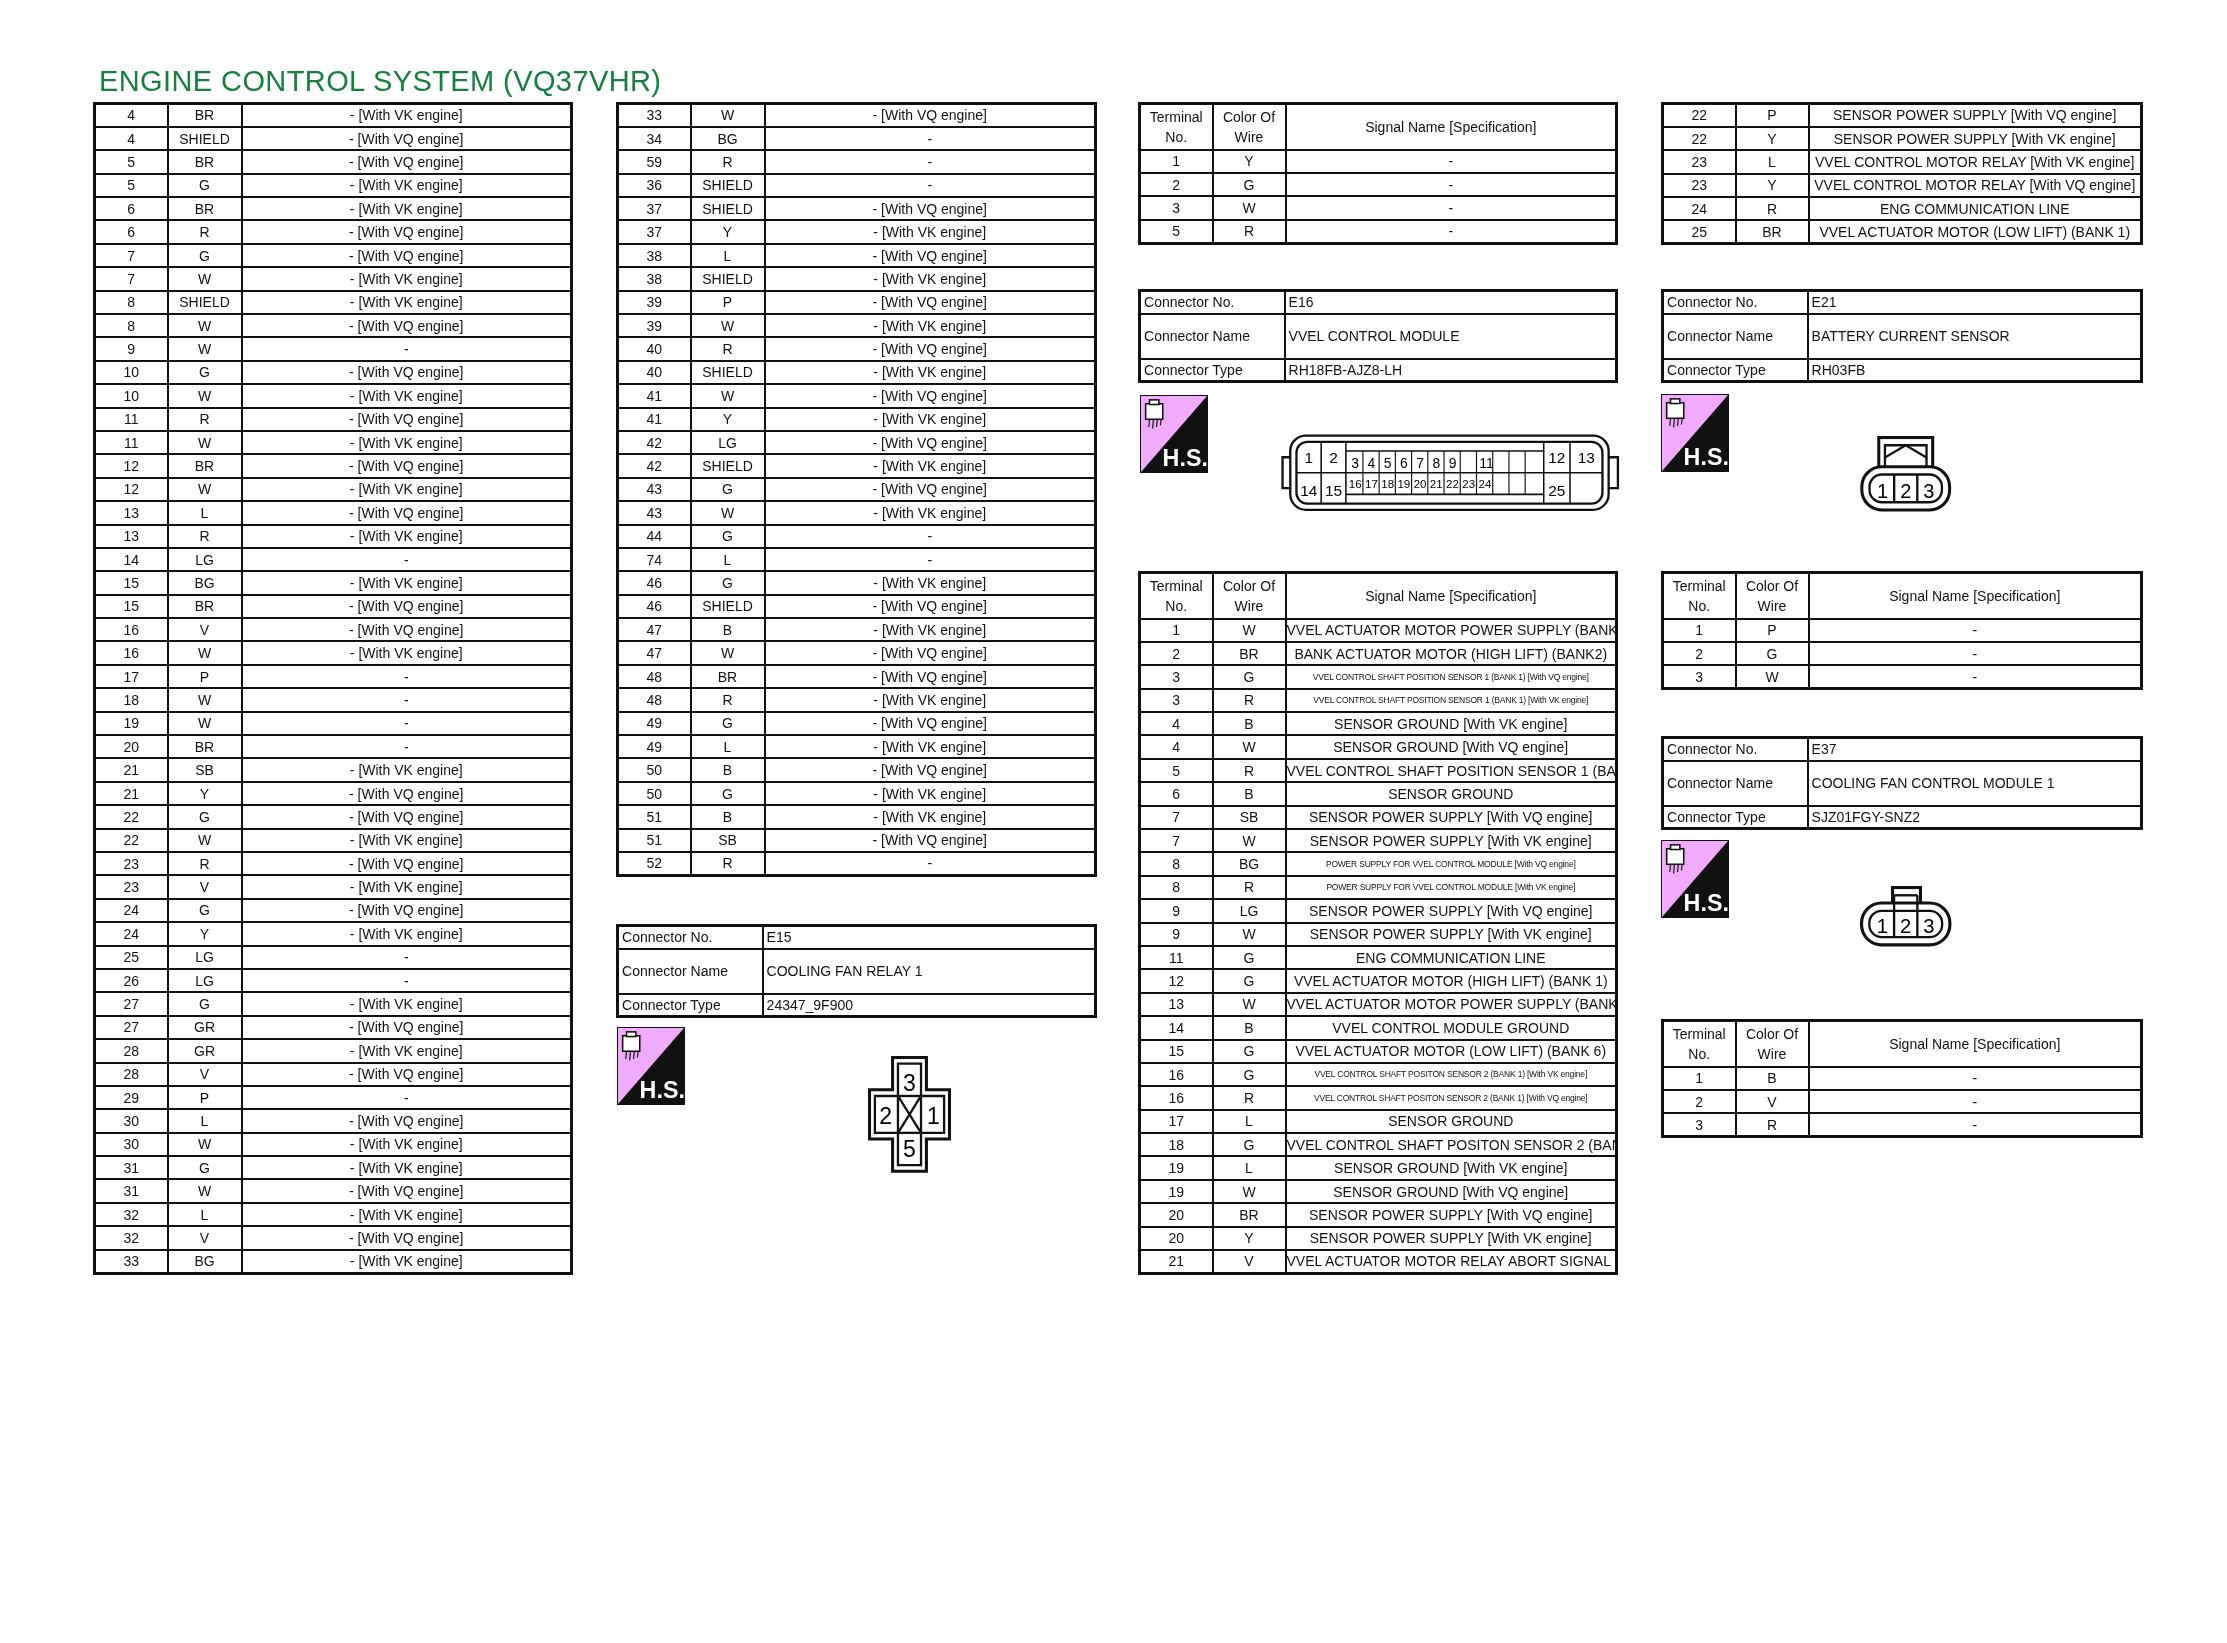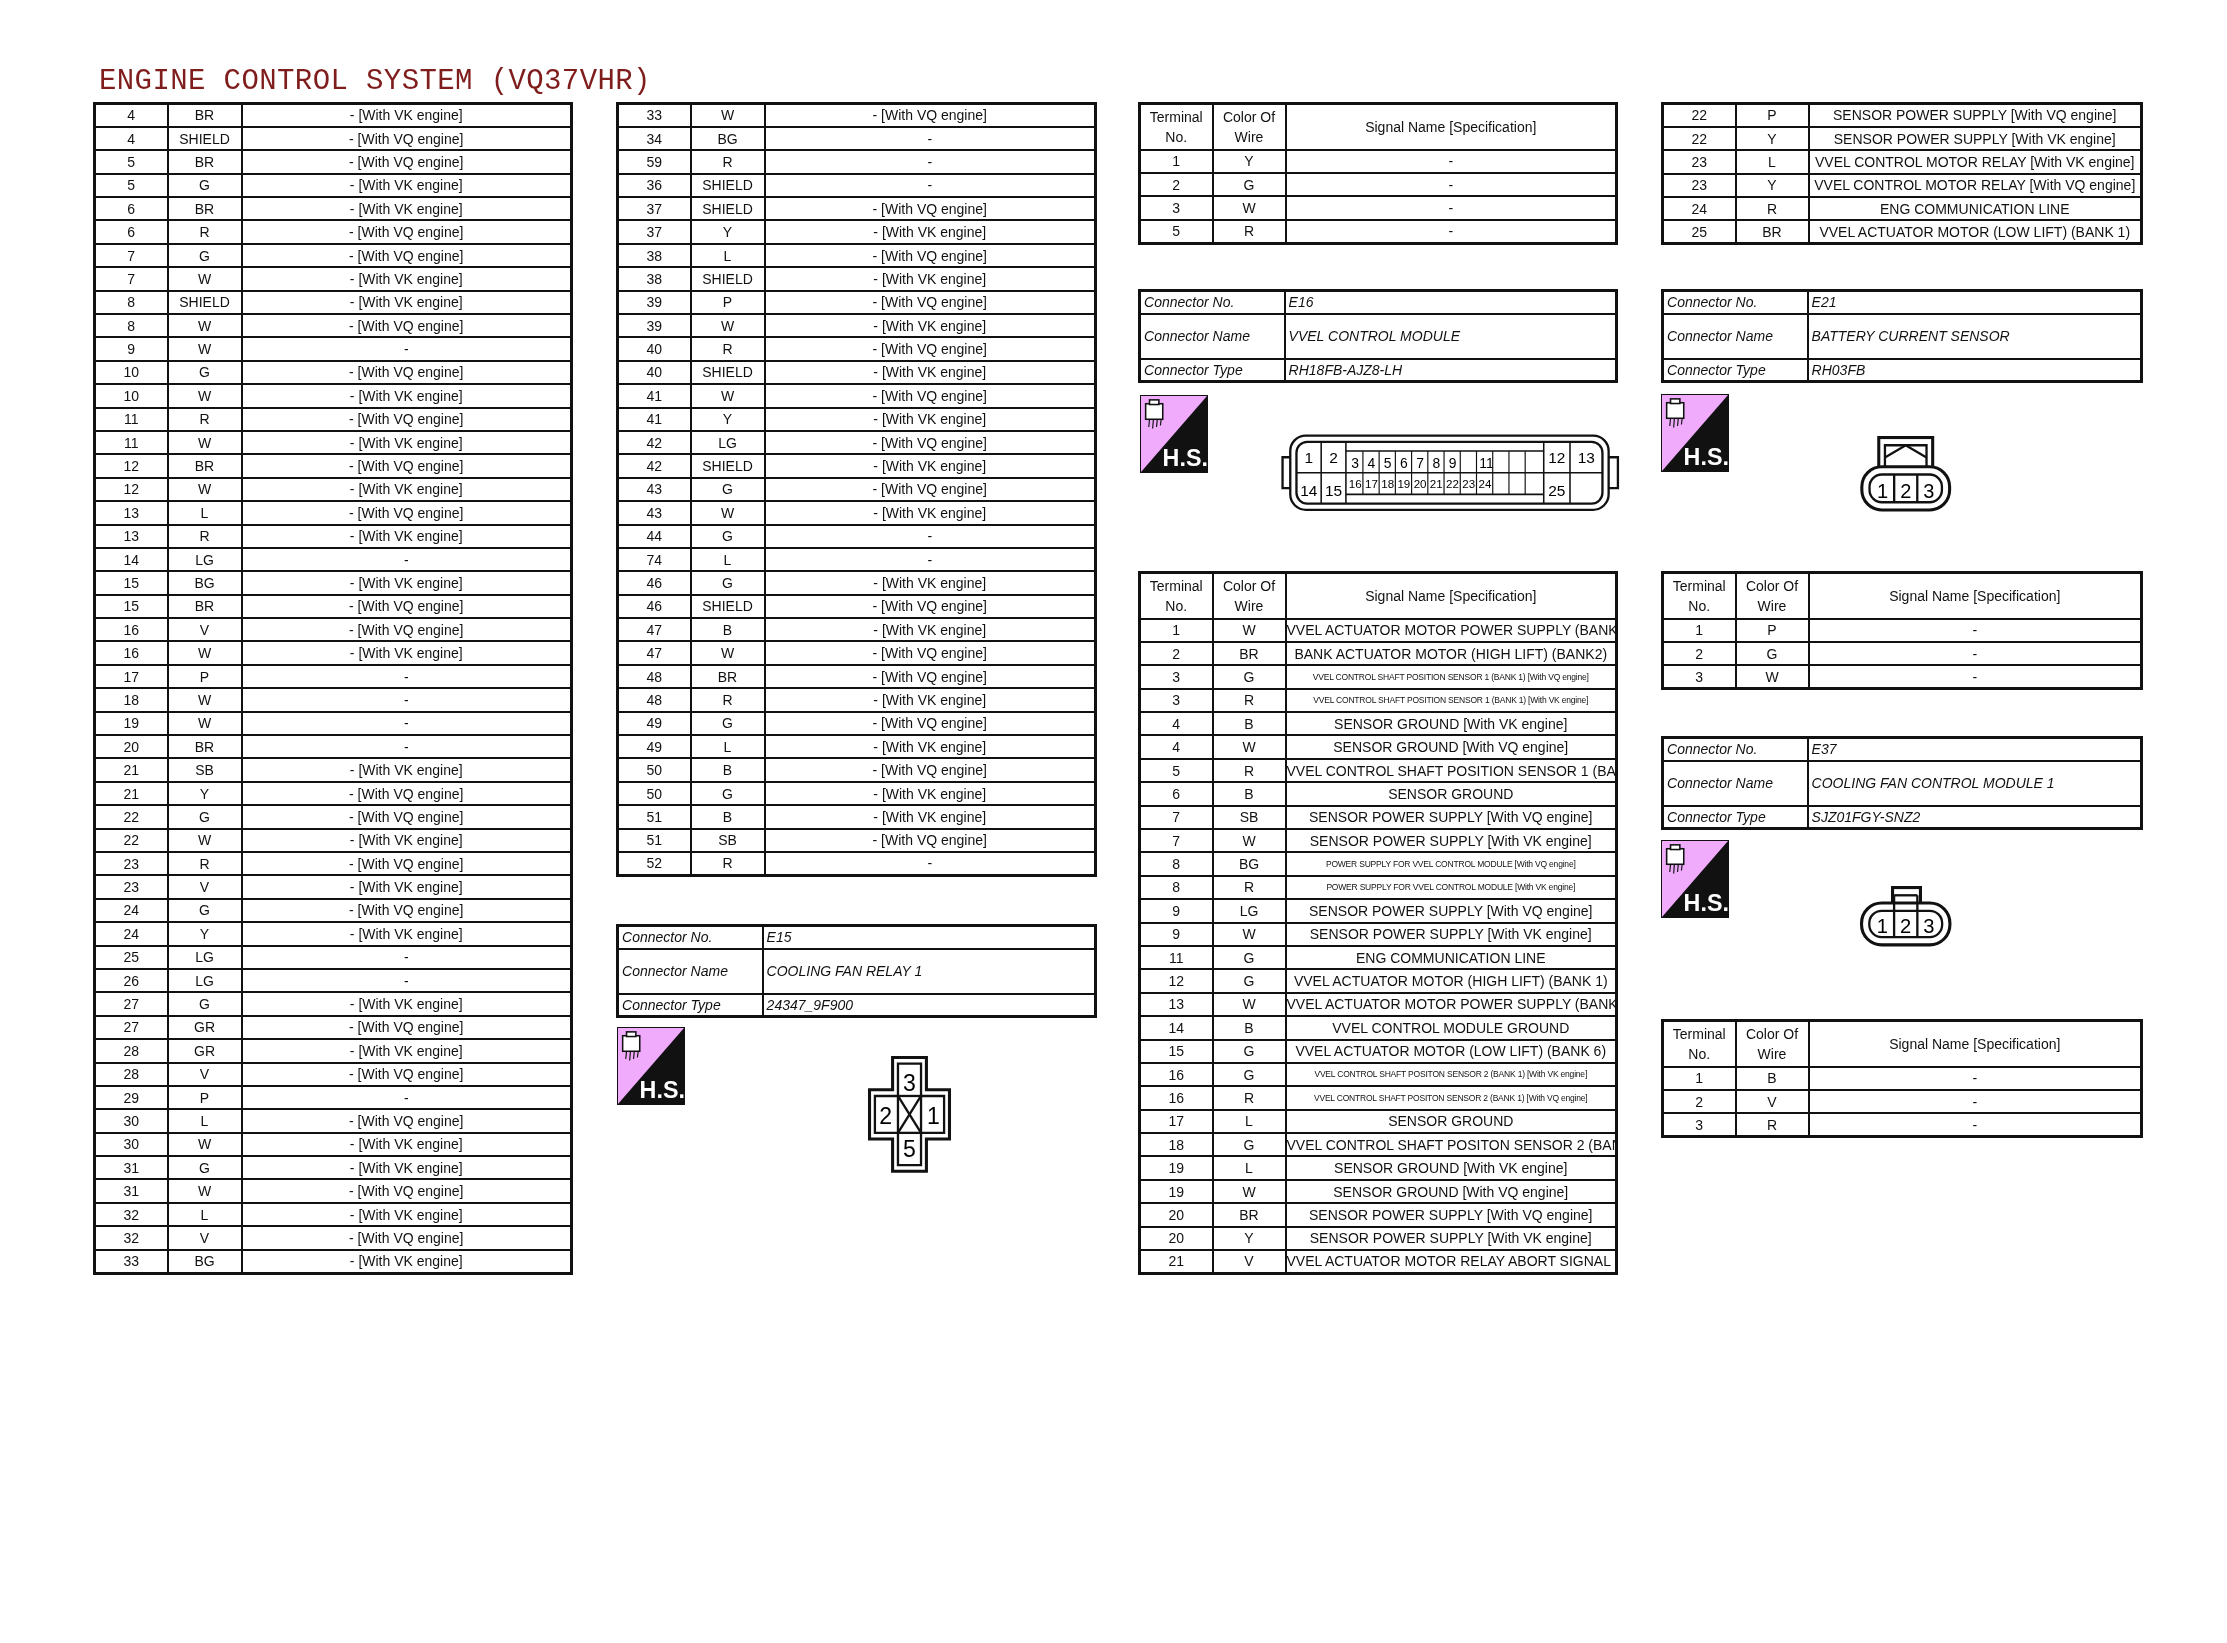--- a/index.html
+++ b/index.html
@@ -1,27 +1,27 @@
 <!DOCTYPE html>
 <html style="font-size:12.3px"><head>
 <meta charset="utf-8">
 <style>
   html, body { margin:0; padding:0; background:#ffffff; }
   body { width:2227px; height:1644px; position:relative; overflow:hidden;
          font-family:"Liberation Sans", sans-serif; color:#111; }
   .title { position:absolute; left:99px; top:65px; font-size:29px; letter-spacing:0.4px;
-           font-family:Liberation Mono, monospace; color:#7f1d1d; white-space:nowrap; }
+           font-family:Liberation Sans, sans-serif; color:#15803d; white-space:nowrap; }
   table.grid { position:absolute; border-collapse:collapse; table-layout:fixed;
                border:3.1px solid #111; background:#fff; }
   table.grid td { border:2.3px solid #111; padding:0; text-align:center; vertical-align:middle;
                   font-size:14px; line-height:1; white-space:nowrap; overflow:hidden; }
   table.grid tr { height:23.4px; }
   table.grid tr.hdr td { font-size:14px; line-height:20px; }
   td.sig.small { font-size:8.5px; letter-spacing:-0.2px;margin-top:23px; }
-  table.info { position:absolute; border-collapse:collapse; table-layout:fixed; border:3.1px solid #111;font-style:italic; }
+  table.info { position:absolute; border-collapse:collapse; table-layout:fixed; border:3.1px solid #111; }
   table.info td { border:2.3px solid #111; font-size:14px; padding:0 3.1px; text-align:left; vertical-align:middle; white-space:nowrap; }
   .hs { position:absolute; width:68px; height:77px; border:1.5px solid #111; background:#f0abfc; overflow:hidden; }
   .hs svg { display:block; }
   .conn { position:absolute; }
 </style>
 </head>
 <body>
 
 <div class="title">ENGINE CONTROL SYSTEM (VQ37VHR)</div>
 

